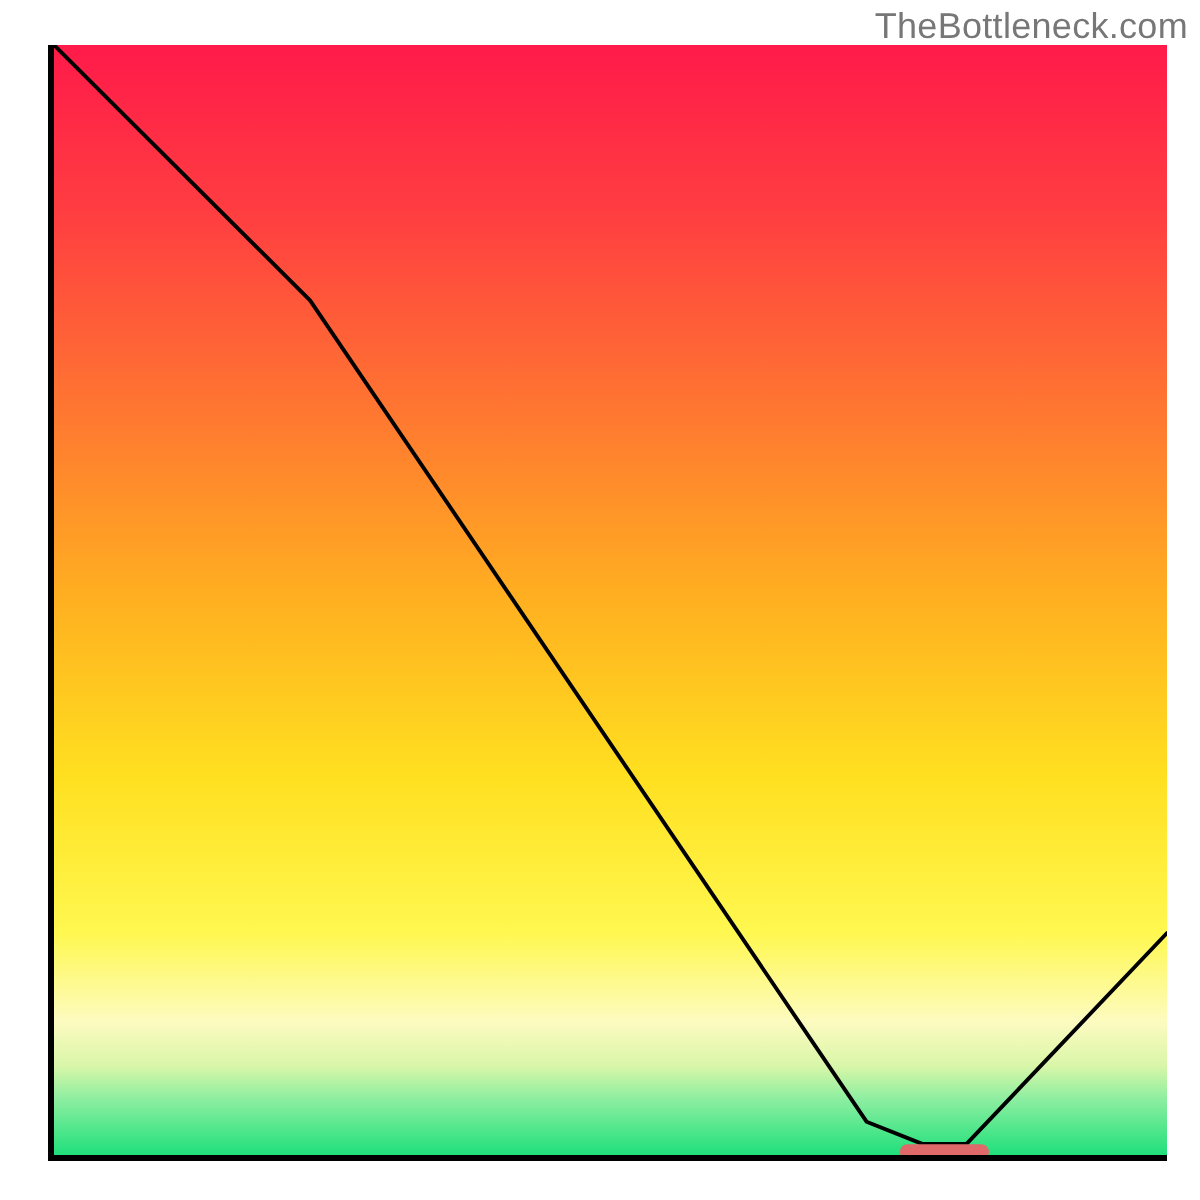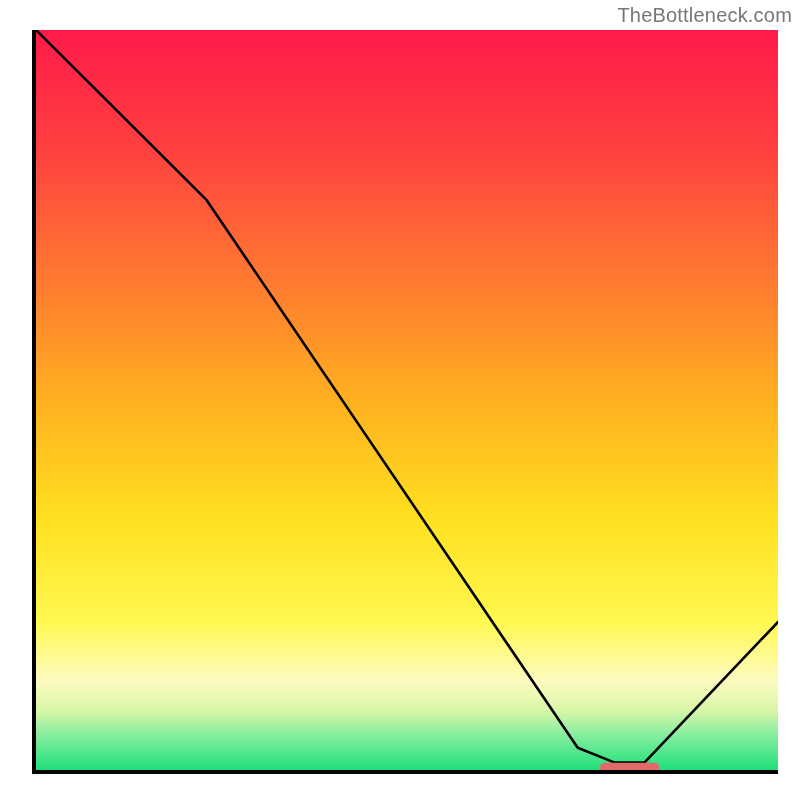--- a/index.html
+++ b/index.html
@@ -9,21 +9,21 @@
     height: 800px;
     font-family: Arial, Helvetica, sans-serif;
     background: #fff;
     position: relative;
   }
   .watermark {
     position: absolute;
     top: 4px;
     right: 8px;
     color: #777;
-    font-size: 20px;
+    font-size: 24px;
     font-weight: 500;
     letter-spacing: 0.2px;
     user-select: none;
   }
   .plot-area {
     position: absolute;
     left: 32px;
     top: 30px;
     width: 742px;
     height: 740px;

